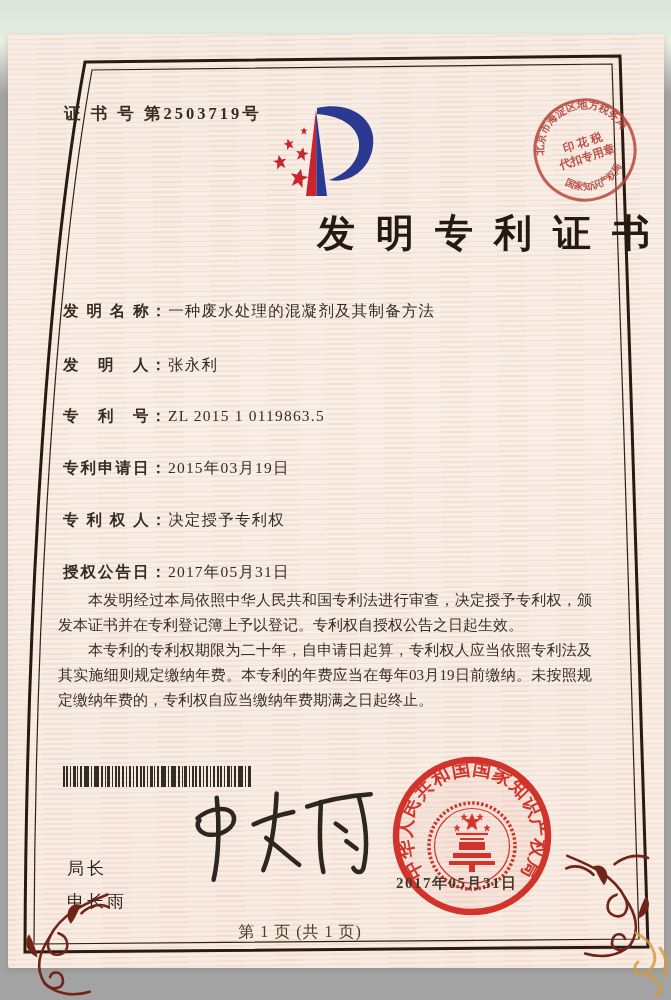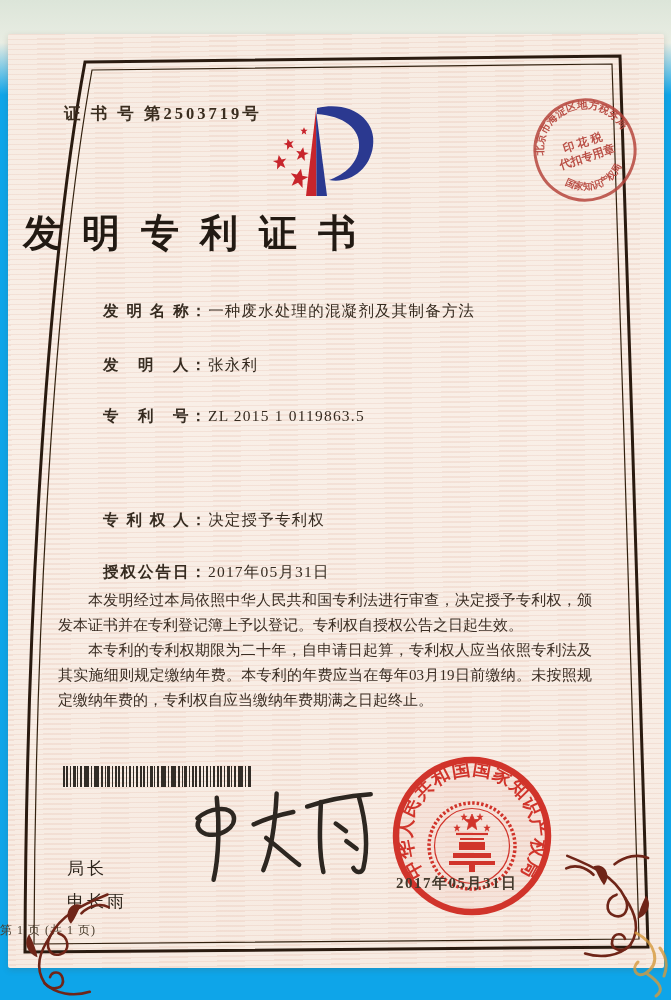--- a/index.html
+++ b/index.html
@@ -1,51 +1,51 @@
 <!DOCTYPE html>
 <html><head>
 <meta charset="utf-8">
 <style>
   html,body{margin:0;padding:0;background:#eef0ea;}
   .canvas{position:relative;width:671px;height:1000px;overflow:hidden;
-          background:#0ea5e9;font-family:"Liberation Serif",serif;color:#33291f;}
+          background:#a3a3a3;font-family:"Liberation Serif",serif;color:#33291f;}
   .scan-top{position:absolute;left:0;top:0;width:671px;height:95px;
             background:linear-gradient(180deg,#dce5d9 0%,#e9ede3 45%,rgba(251,250,246,0) 100%);}
   .paper{position:absolute;left:8px;top:34px;width:656px;height:934px;
          background:
            repeating-linear-gradient(179deg, rgba(216,152,130,0.16) 0 1.5px, rgba(255,255,255,0) 1.5px 5px),
            linear-gradient(180deg,#f7ece3 0%,#f9efe7 40%,#f7ebe2 100%);
          border-radius:2px;box-shadow:0 2px 6px rgba(90,70,50,0.18);}
   .frame-svg{position:absolute;left:0;top:0;}
   .certno{position:absolute;left:64px;top:103px;font-size:16.5px;letter-spacing:3px;
           color:#3a2d1f;font-weight:bold;}
   .logo{position:absolute;left:253px;top:98px;}
   .stamp{position:absolute;left:523px;top:88px;transform:rotate(-18deg);opacity:.92;}
-  .title{position:absolute;left:0;top:208px;width:671px;text-align:left;
+  .title{position:absolute;left:0;top:208px;width:671px;text-align:right;
          font-size:38px;font-weight:bold;letter-spacing:21px;padding-left:23px;
          box-sizing:border-box;color:#221a13;}
-  .field{position:absolute;left:63px;font-size:15.5px;letter-spacing:1.2px;color:#362b20;padding-left:40px;}
+  .field{position:absolute;left:63px;font-size:15.5px;letter-spacing:1.2px;color:#362b20;}
   .field .lbl{font-weight:bold;letter-spacing:2px;}
   .body-text{position:absolute;left:58px;top:588px;width:534px;font-size:15px;
              line-height:25px;color:#3a2d23;text-align:justify;}
   .body-text p{margin:0;text-indent:2em;}
   .barcode{position:absolute;left:63px;top:766px;width:188px;height:21px;
            background:
              repeating-linear-gradient(90deg,#221d18 0 1.5px,rgba(0,0,0,0) 1.5px 3.5px),
              repeating-linear-gradient(90deg,#221d18 0 1px,rgba(0,0,0,0) 1px 7px),
              repeating-linear-gradient(90deg,#221d18 0 2.5px,rgba(0,0,0,0) 2.5px 11px);
            opacity:.92;}
   .signoff{position:absolute;left:67px;top:820px;font-size:17px;letter-spacing:3px;
            color:#2e251c;line-height:33px;margin-top:32px;}
   .signature{position:absolute;left:150px;top:778px;transform:rotate(-2deg);}
   .seal{position:absolute;left:386px;top:750px;opacity:.95;}
   .seal-date{position:absolute;left:396px;top:874px;font-size:15px;letter-spacing:1.5px;
              color:#43392c;font-weight:bold;}
-  .footer{position:absolute;left:0;top:922px;width:600px;text-align:left;
-          font-size:12px;letter-spacing:1px;color:#4a3d2d;}
+  .footer{position:absolute;left:0;top:922px;width:600px;text-align:center;
+          font-size:16px;letter-spacing:1px;color:#4a3d2d;}
   .flourish{position:absolute;}
   .fl-bl{left:8px;top:882px;}
   .fl-br{left:562px;top:842px;transform:scaleX(-1);}
   .gold-orn{position:absolute;left:626px;top:928px;opacity:.8;}
 </style>
 </head>
 <body>
 
 <div class="canvas">
 
@@ -92,20 +92,23 @@
   <div class="title">发明专利证书</div>
 
   <div class="field" style="top:301px">
     <span class="lbl">发 明 名 称：</span><span>一种废水处理的混凝剂及其制备方法</span>
   </div>
   <div class="field" style="top:355px">
     <span class="lbl">发　明　人：</span><span>张永利</span>
   </div>
   <div class="field" style="top:406px">
     <span class="lbl">专　利　号：</span><span>ZL 2015 1 0119863.5</span>
+  </div>
+  <div class="field" style="top:458px">
+    <span class="lbl">专利申请日：</span><span>2015年03月19日</span>
   </div>
   <div class="field" style="top:510px">
     <span class="lbl">专 利 权 人：</span><span>决定授予专利权</span>
   </div>
   <div class="field" style="top:562px">
     <span class="lbl">授权公告日：</span><span>2017年05月31日</span>
   </div>
 
   <div class="body-text">
     <p>本发明经过本局依照中华人民共和国专利法进行审查，决定授予专利权，颁发本证书并在专利登记簿上予以登记。专利权自授权公告之日起生效。</p>

